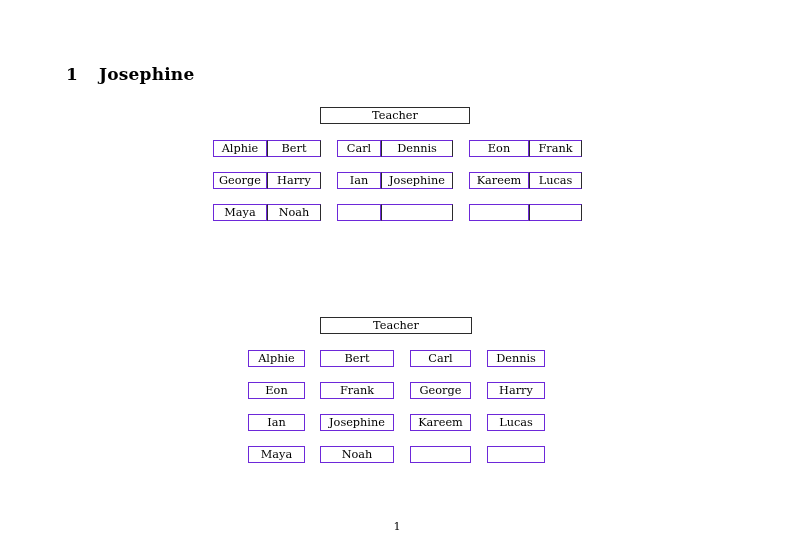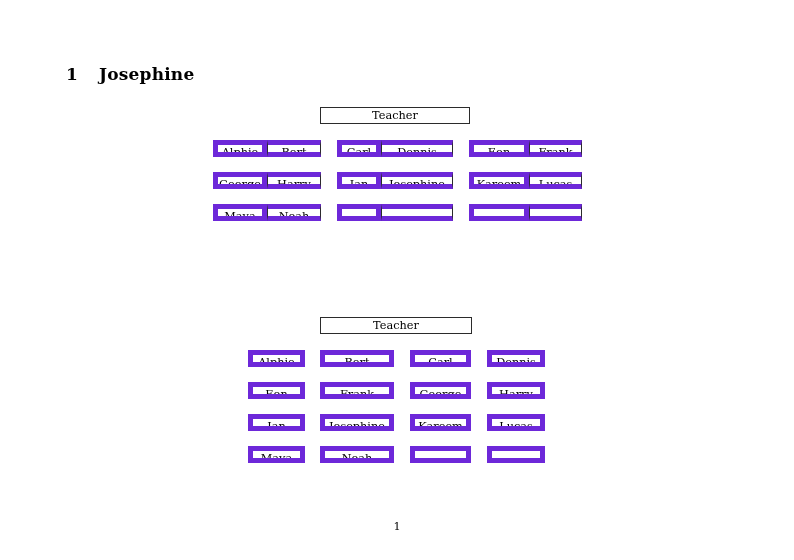--- a/index.html
+++ b/index.html
@@ -39,21 +39,21 @@
   #heading-1 { left: 66px; top: 64px; }
   #heading-2 { left: 66px; top: 275px; }
 
   
   .boxrow {
     position: absolute;
     display: flex;
     height: 17px;
   }
   .cell {
-    border: 5px solid #6d28d9;
+    border: 1px solid #6d28d9;
     box-sizing: border-box;
     font-size: 11.3px;
     line-height: 15px;
     text-align: center;
     white-space: nowrap;
     overflow: hidden;
     height: 17px;
   }
   .cell + .cell {
     border-left: none;

